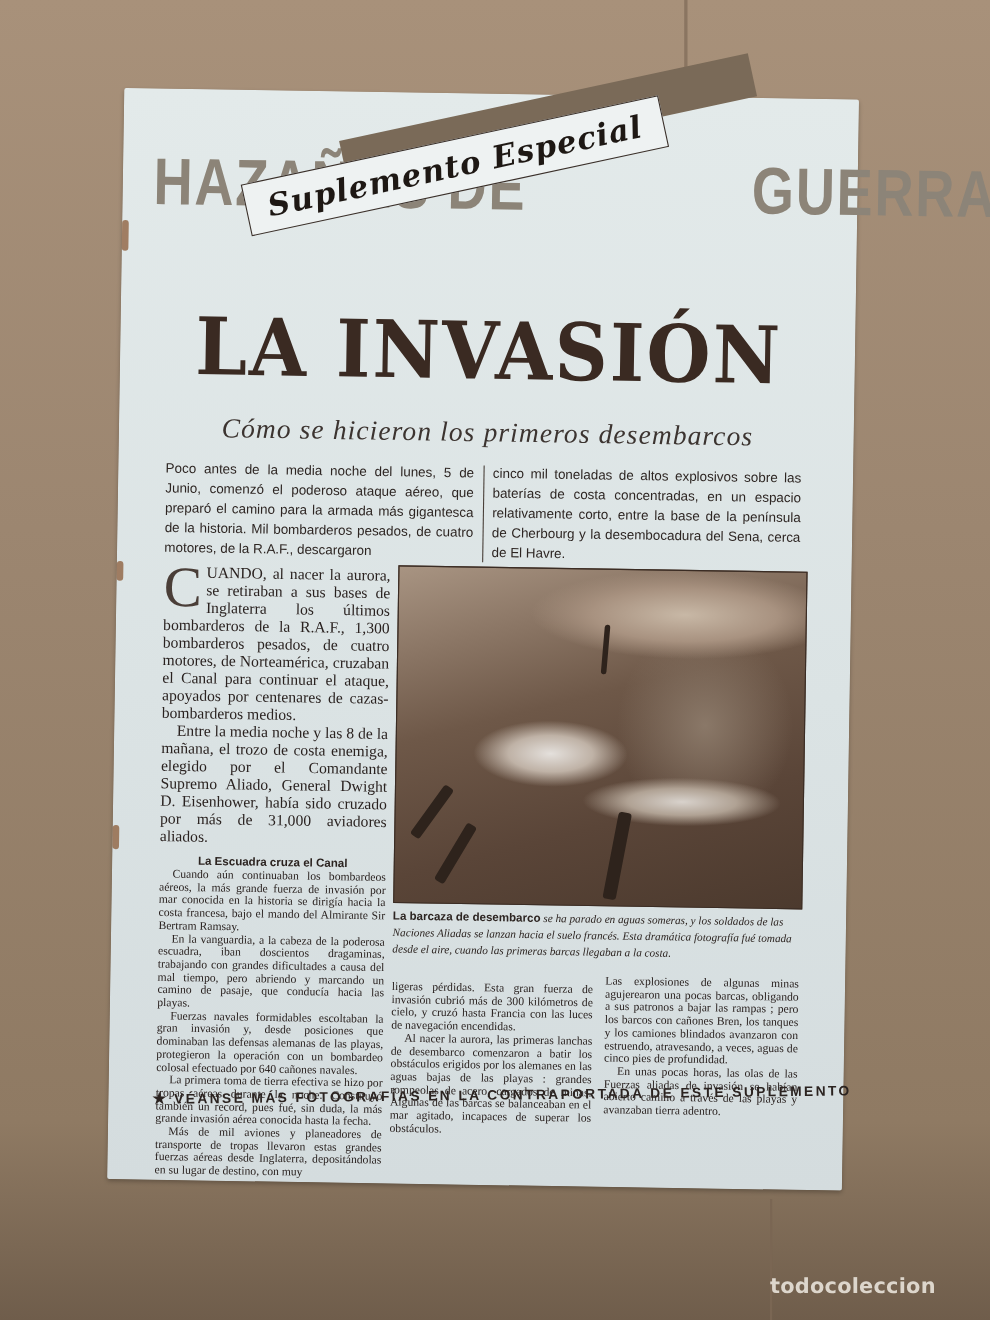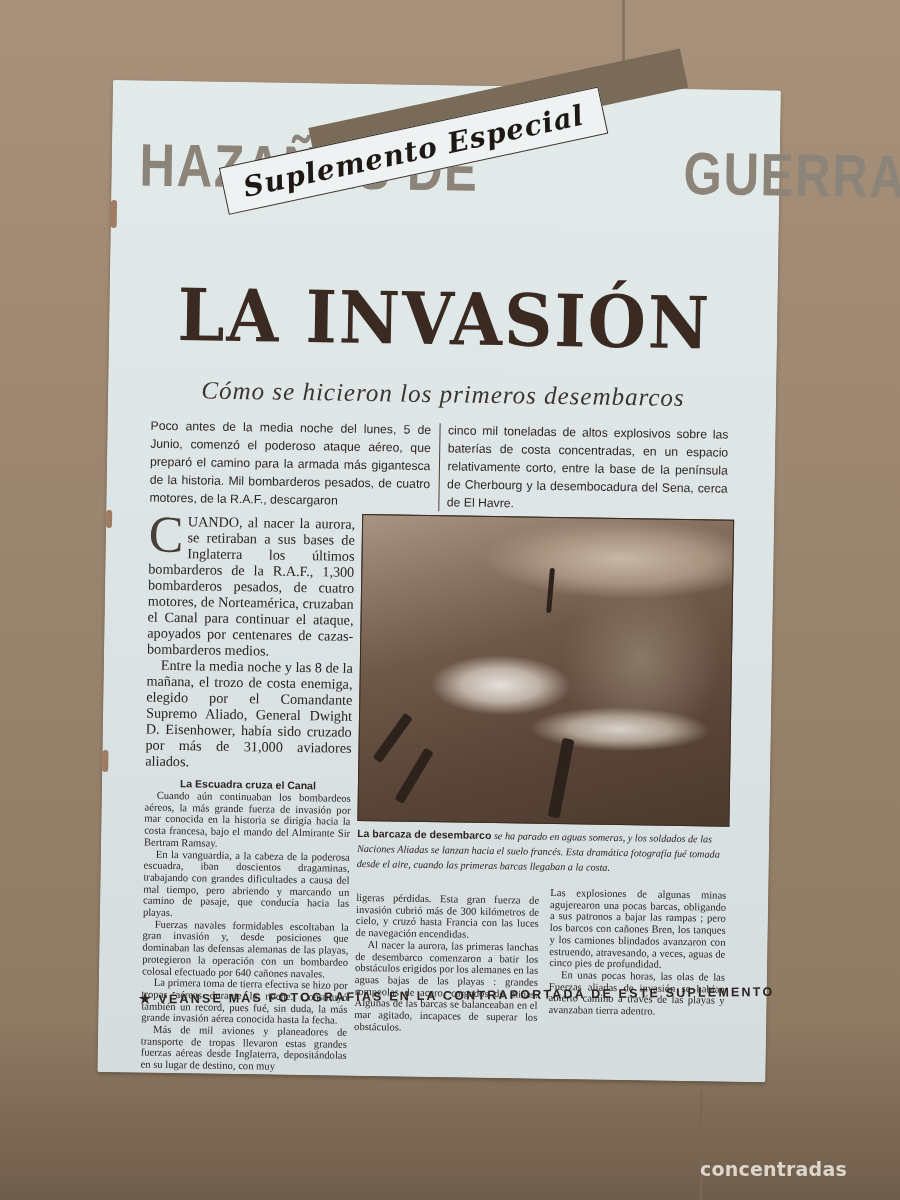--- a/index.html
+++ b/index.html
@@ -199,13 +199,13 @@
   <div class="body-right small-text">
     <p style="text-indent:0">Las explosiones de algunas minas agujerearon una pocas barcas, obligando a sus patronos a bajar las rampas ; pero los barcos con cañones Bren, los tanques y los camiones blindados avanzaron con estruendo, atravesando, a veces, aguas de cinco pies de profundidad.</p>
     <p>En unas pocas horas, las olas de las Fuerzas aliadas de invasión se habían abierto camino a través de las playas y avanzaban tierra adentro.</p>
   </div>
 
   <div class="footer-line">
     <span class="star">★</span><span>VÉANSE MÁS FOTOGRAFÍAS EN LA CONTRAPORTADA DE ESTE SUPLEMENTO</span>
   </div>
 </div>
 
-<div class="watermark">concentradas</div>
+<div class="watermark">todocoleccion</div>
 
 </body></html>

